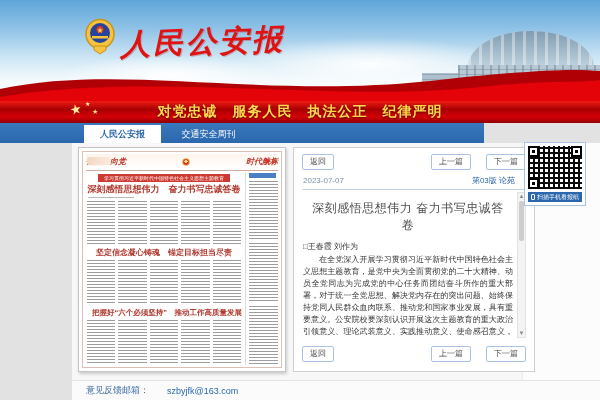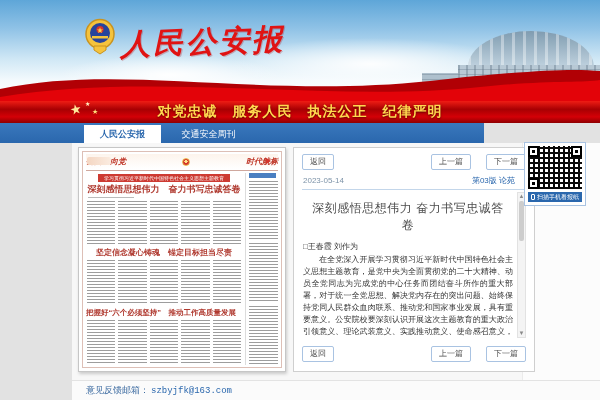--- a/index.html
+++ b/index.html
@@ -76,21 +76,21 @@
   .np-h1 { color:#b03a30; font-weight:bold; font-size:9px; line-height:11px; text-align:center;
     white-space:nowrap; overflow:hidden; cursor:pointer; }
   .np-byrow { height:3px; margin:1px 2px 2px;
     background:linear-gradient(90deg,#bbb 0 30%, transparent 30%); background-size:100% 1px;
     background-repeat:no-repeat; background-position:left center; }
   .np-cols { flex:1; display:flex; gap:3px; margin:0 1px 2px; min-height:0; }
   .fake { background-image:repeating-linear-gradient(to bottom,#9d9d9d 0,#9d9d9d 1px,transparent 1px,transparent 3px); }
   .np-col { flex:1; }
   .np-h2 { color:#b03a30; font-weight:bold; font-size:8px; line-height:10px; text-align:center;
     white-space:nowrap; overflow:hidden; margin:2px 0; cursor:pointer; }
-  .np-h3 { color:#b03a30; font-weight:bold; font-size:7.5px; line-height:10px; text-align:left;
+  .np-h3 { color:#b03a30; font-weight:bold; font-size:7.5px; line-height:10px; text-align:right;
     white-space:nowrap; overflow:hidden; margin:2px 0; cursor:pointer; }
   .np-side { width:33px; border-left:1px solid #dcdcdc; margin-left:3px; padding-left:3px;
     display:flex; flex-direction:column; gap:3px; }
   .np-side-tag { height:5px; width:92%; background:#4a7fc1; }
   .np-side-blk { flex:1; }
 
   
   .art { position:absolute; left:293px; top:147px; width:242px; height:225px; background:#fff;
     border:1px solid #cfcfcf; padding:6px 8px; }
   .art-top, .art-bottom { display:flex; justify-content:space-between; align-items:center; }
@@ -124,21 +124,21 @@
   .qrc::after { content:""; position:absolute; inset:2px; background:#000; }
   .qrc-tl { left:0; top:0; } .qrc-tr { right:0; top:0; } .qrc-bl { left:0; bottom:0; }
   .qr-label { margin-top:3px; background:#2a67ad; color:#fff; font-size:6px; line-height:10px;
     text-align:center; white-space:nowrap; display:flex; align-items:center; justify-content:center; gap:2px; }
   .phone-ico { display:inline-block; width:4px; height:6px; border:1px solid #fff; border-radius:1px; }
 
   
   .footer { position:absolute; left:72px; right:0; bottom:0; height:20px; background:#fbfbfb;
     border-top:1px solid #e3e3e3; display:flex; align-items:center; padding-left:14px; font-size:9px; }
   .footer-label { color:#3b6aa0; }
-  .footer-email { color:#2a67ad; margin-left:2px; cursor:pointer;font-family:Liberation Mono, monospace; }
+  .footer-email { color:#2a67ad; margin-left:18px; cursor:pointer; }
 </style>
 </head>
 <body>
 
 <div class="stage">
 
   <div class="sky">
     <div class="cloud c1"></div>
     <div class="cloud c2"></div>
     <div class="building">
@@ -234,21 +234,21 @@
 
   <div class="art">
     <div class="art-top">
       <span class="btn">返回</span>
       <span class="btn-group">
         <span class="btn">上一篇</span>
         <span class="btn">下一篇</span>
       </span>
     </div>
     <div class="art-meta">
-      <span class="art-date">2023-05-14</span>
+      <span class="art-date">2023-07-07</span>
       <span class="art-edition">第03版 论苑</span>
     </div>
     <div class="art-scroll">
       <div class="art-inner">
         <div class="art-title">深刻感悟思想伟力 奋力书写忠诚答卷</div>
         <div class="art-byline">□王春霞 刘作为</div>
         <p>在全党深入开展学习贯彻习近平新时代中国特色社会主义思想主题教育，是党中央为全面贯彻党的二十大精神、动员全党同志为完成党的中心任务而团结奋斗所作的重大部署，对于统一全党思想、解决党内存在的突出问题、始终保持党同人民群众血肉联系、推动党和国家事业发展，具有重要意义。公安院校要深刻认识开展这次主题教育的重大政治引领意义、理论武装意义、实践推动意义、使命感召意义，牢牢把握“学思想、强党性、重实践、建新功”的总要求，始终把习近平新时代中国特色社会主义思想作为公安队伍的行动指南、时代航标，努力做到学思用贯通、知信行统一，激发奋进新征程、建功新时代的使命担当。</p>
 
       </div>
       <div class="sb">

